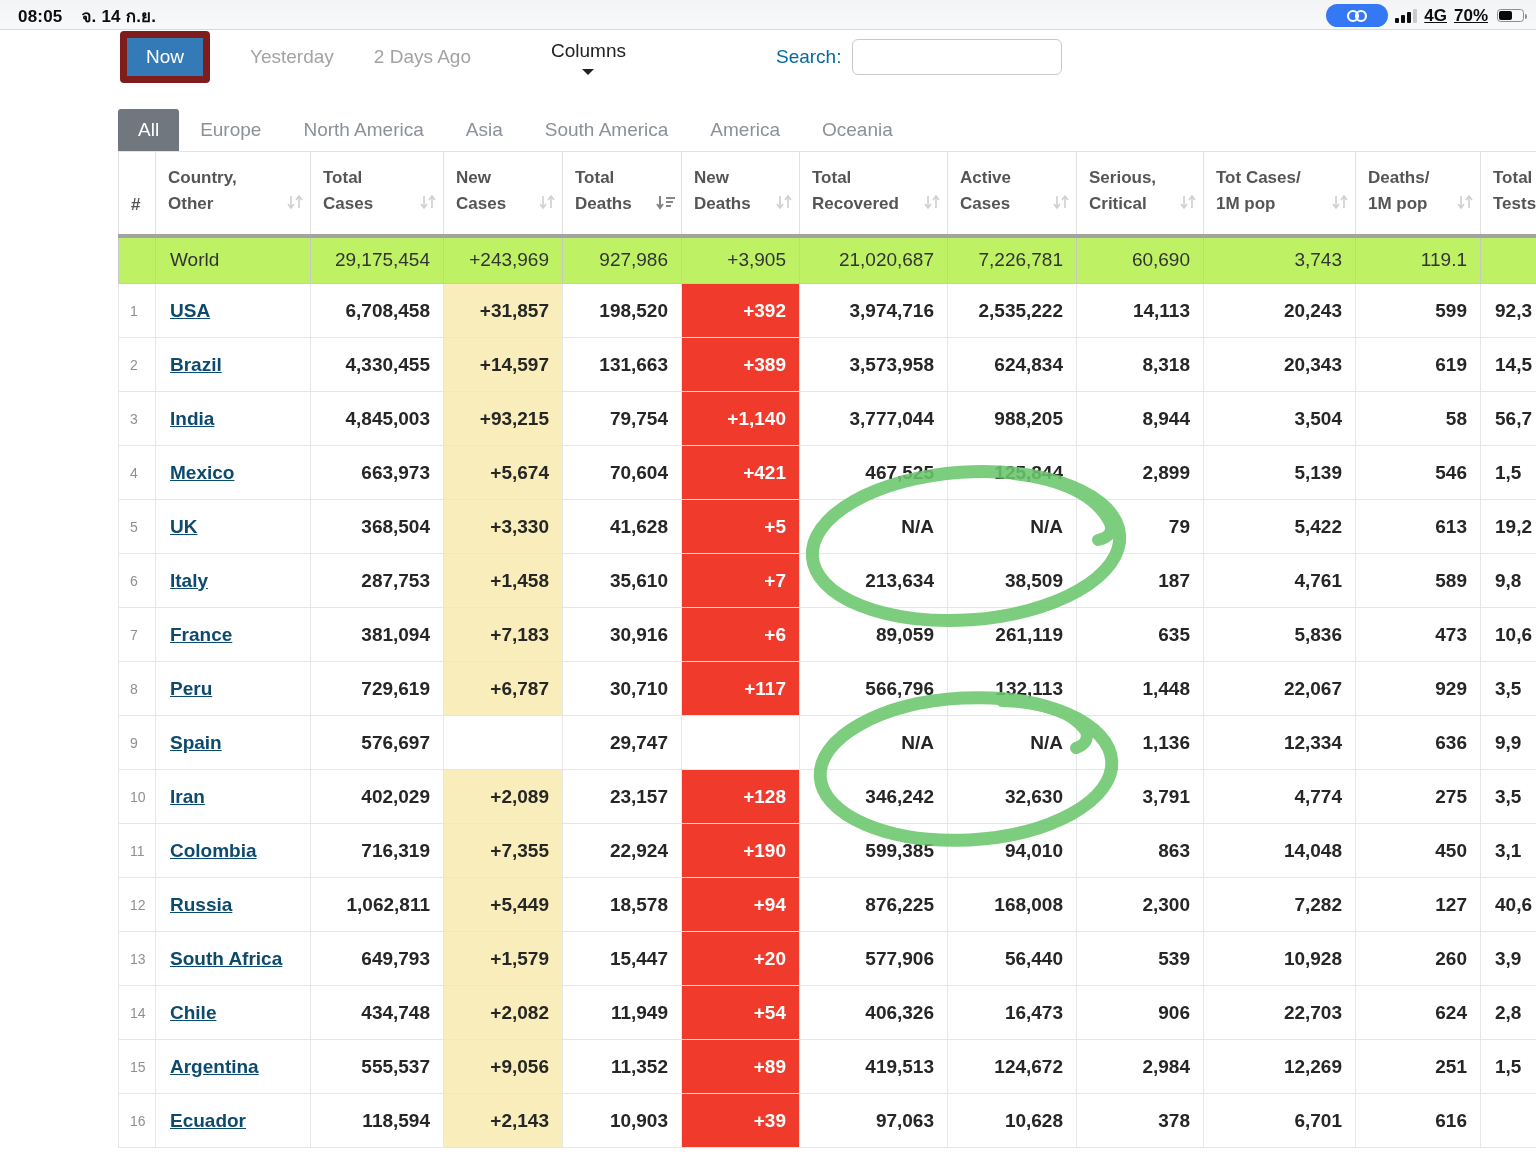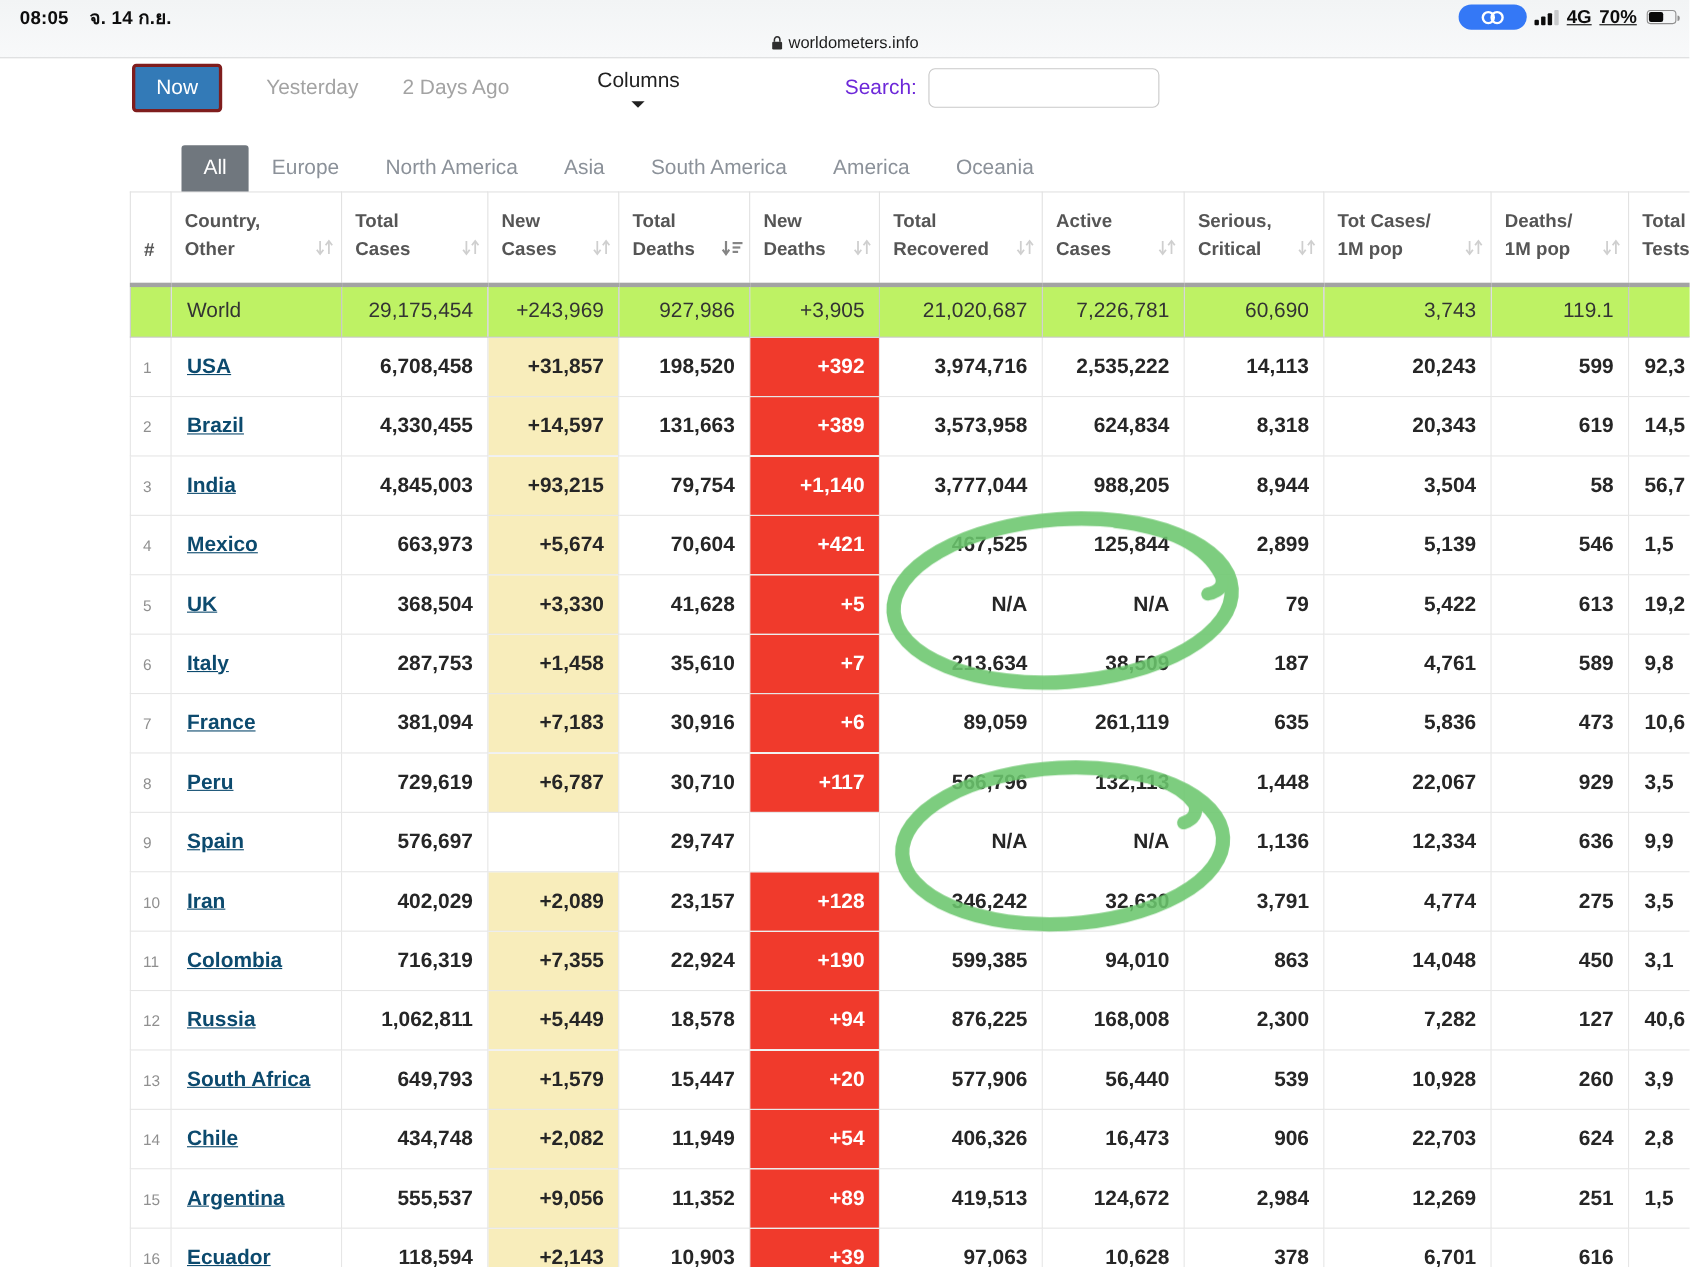--- a/index.html
+++ b/index.html
@@ -19,34 +19,34 @@
   .bars span.off { background: #c8cacc; }
   .nettype, .batpct { font-size: 17px; color: #0d0d0d; font-weight: 600; text-decoration: underline; }
   .battery { position: relative; width: 27px; height: 13px; border: 1px solid #8e8e8e; border-radius: 3.5px; padding: 1px; margin-left: 2px; }
   .bfill { display: block; height: 9px; background: #090909; border-radius: 2px; }
   .bnub { position: absolute; right: -4px; top: 4px; width: 2.5px; height: 5px; background: #8e8e8e; border-radius: 0 2px 2px 0; }
   .urlbar { height: 23px; display: flex; justify-content: center; align-items: center; gap: 5px; font-size: 15px; color: #1b1b1b; padding-bottom: 3px; }
 
   
   .page { background: #fff; }
   .toolbar { display: flex; align-items: center; margin: 7px 0 0 120px; height: 40px; }
-  .btn-now { background: #337ab7; color: #fff; border: 3px solid #7f1d1d; border-radius: 4px;
+  .btn-now { background: #337ab7; color: #fff; border: 7px solid #7f1d1d; border-radius: 4px;
     font-size: 19px; padding: 8px 19px; font-family: inherit; }
   .ghost { background: none; border: none; color: #a3a3a3; font-size: 19px; font-family: inherit; margin-left: 40px; }
   .columns-btn { background: none; border: none; color: #212121; font-size: 19px; font-family: inherit;
     margin-left: 80px; display: flex; align-items: center; gap: 7px; flex-direction: column; }
   .caret { width: 0; height: 0; border-left: 6px solid transparent; border-right: 6px solid transparent; border-top: 6px solid #212121; display: inline-block; }
-  .search-label { margin-left: 150px; color: #6d28d9; font-size: 19px; text-align: center; }
+  .search-label { margin-left: 150px; color: #0369a1; font-size: 19px; text-align: center; }
   .search-input { margin-left: 11px; width: 210px; height: 36px; border: 1px solid #c9c9c9; border-radius: 6px;
     font-size: 18px; padding: 0 8px; font-family: inherit; }
 
   
   .tabs { display: flex; margin: 32px 0 0 118px; align-items: flex-end; }
   .tab { font-size: 19px; color: #8b9199; padding: 10px 21px; cursor: default; }
-  .tab.active { background: #70777e; color: #fff; border-radius: 3px 3px 0 0; padding: 10px 20px; margin-left: 47px; }
+  .tab.active { background: #70777e; color: #fff; border-radius: 3px 3px 0 0; padding: 10px 20px; }
 
   
   table { border-collapse: collapse; table-layout: fixed; width: 1502px; margin-left: 118px; background: #fff; }
   th { border: 1px solid #e2e2e2; border-bottom: 4px solid #a3a3a3; height: 84px; vertical-align: top;
     font-size: 17px; color: #555; text-align: left; padding: 13px 0 0 12px; position: relative; font-weight: 700; line-height: 1.5; }
   th.rank-h { vertical-align: bottom; padding: 0 0 16px 12px; }
   .sort-ic { position: absolute; right: 5px; bottom: 16px; }
   td { border: 1px solid #e6e6e6; font-size: 19px; font-weight: 700; color: #262626; text-align: right;
     padding: 0 13px 0 0; height: 54px; white-space: nowrap; overflow: hidden; }
   td.rank { font-weight: 400; color: #8f8f8f; font-size: 14px; text-align: left; padding-left: 11px; }
@@ -85,27 +85,20 @@
             <span class="off" style="height: 14px;"></span>
           </span>
         <span class="nettype">4G</span>
         <span class="batpct">70%</span>
         <span class="battery">
           <span class="bfill" id="bfill" style="width: 13px;"></span>
           <span class="bnub"></span>
         </span>
       </div>
     </div>
-    <div class="urlbar">
-      <svg width="11" height="14" viewBox="0 0 11 14">
-        <path d="M3 6 V4.2 a2.5 2.8 0 0 1 5 0 V6" fill="none" stroke="#2e2e2e" stroke-width="1.4"></path>
-        <rect x="1" y="6" width="9" height="7" rx="1.2" fill="#2e2e2e"></rect>
-      </svg>
-      <span>worldometers.info</span>
-    </div>
   </div>
 
   <div class="page">
     <div class="toolbar">
       <button class="btn-now">Now</button>
       <button class="ghost">Yesterday</button>
       <button class="ghost">2 Days Ago</button>
       <button class="columns-btn">
         <span>Columns</span>
         <span class="caret"></span>

